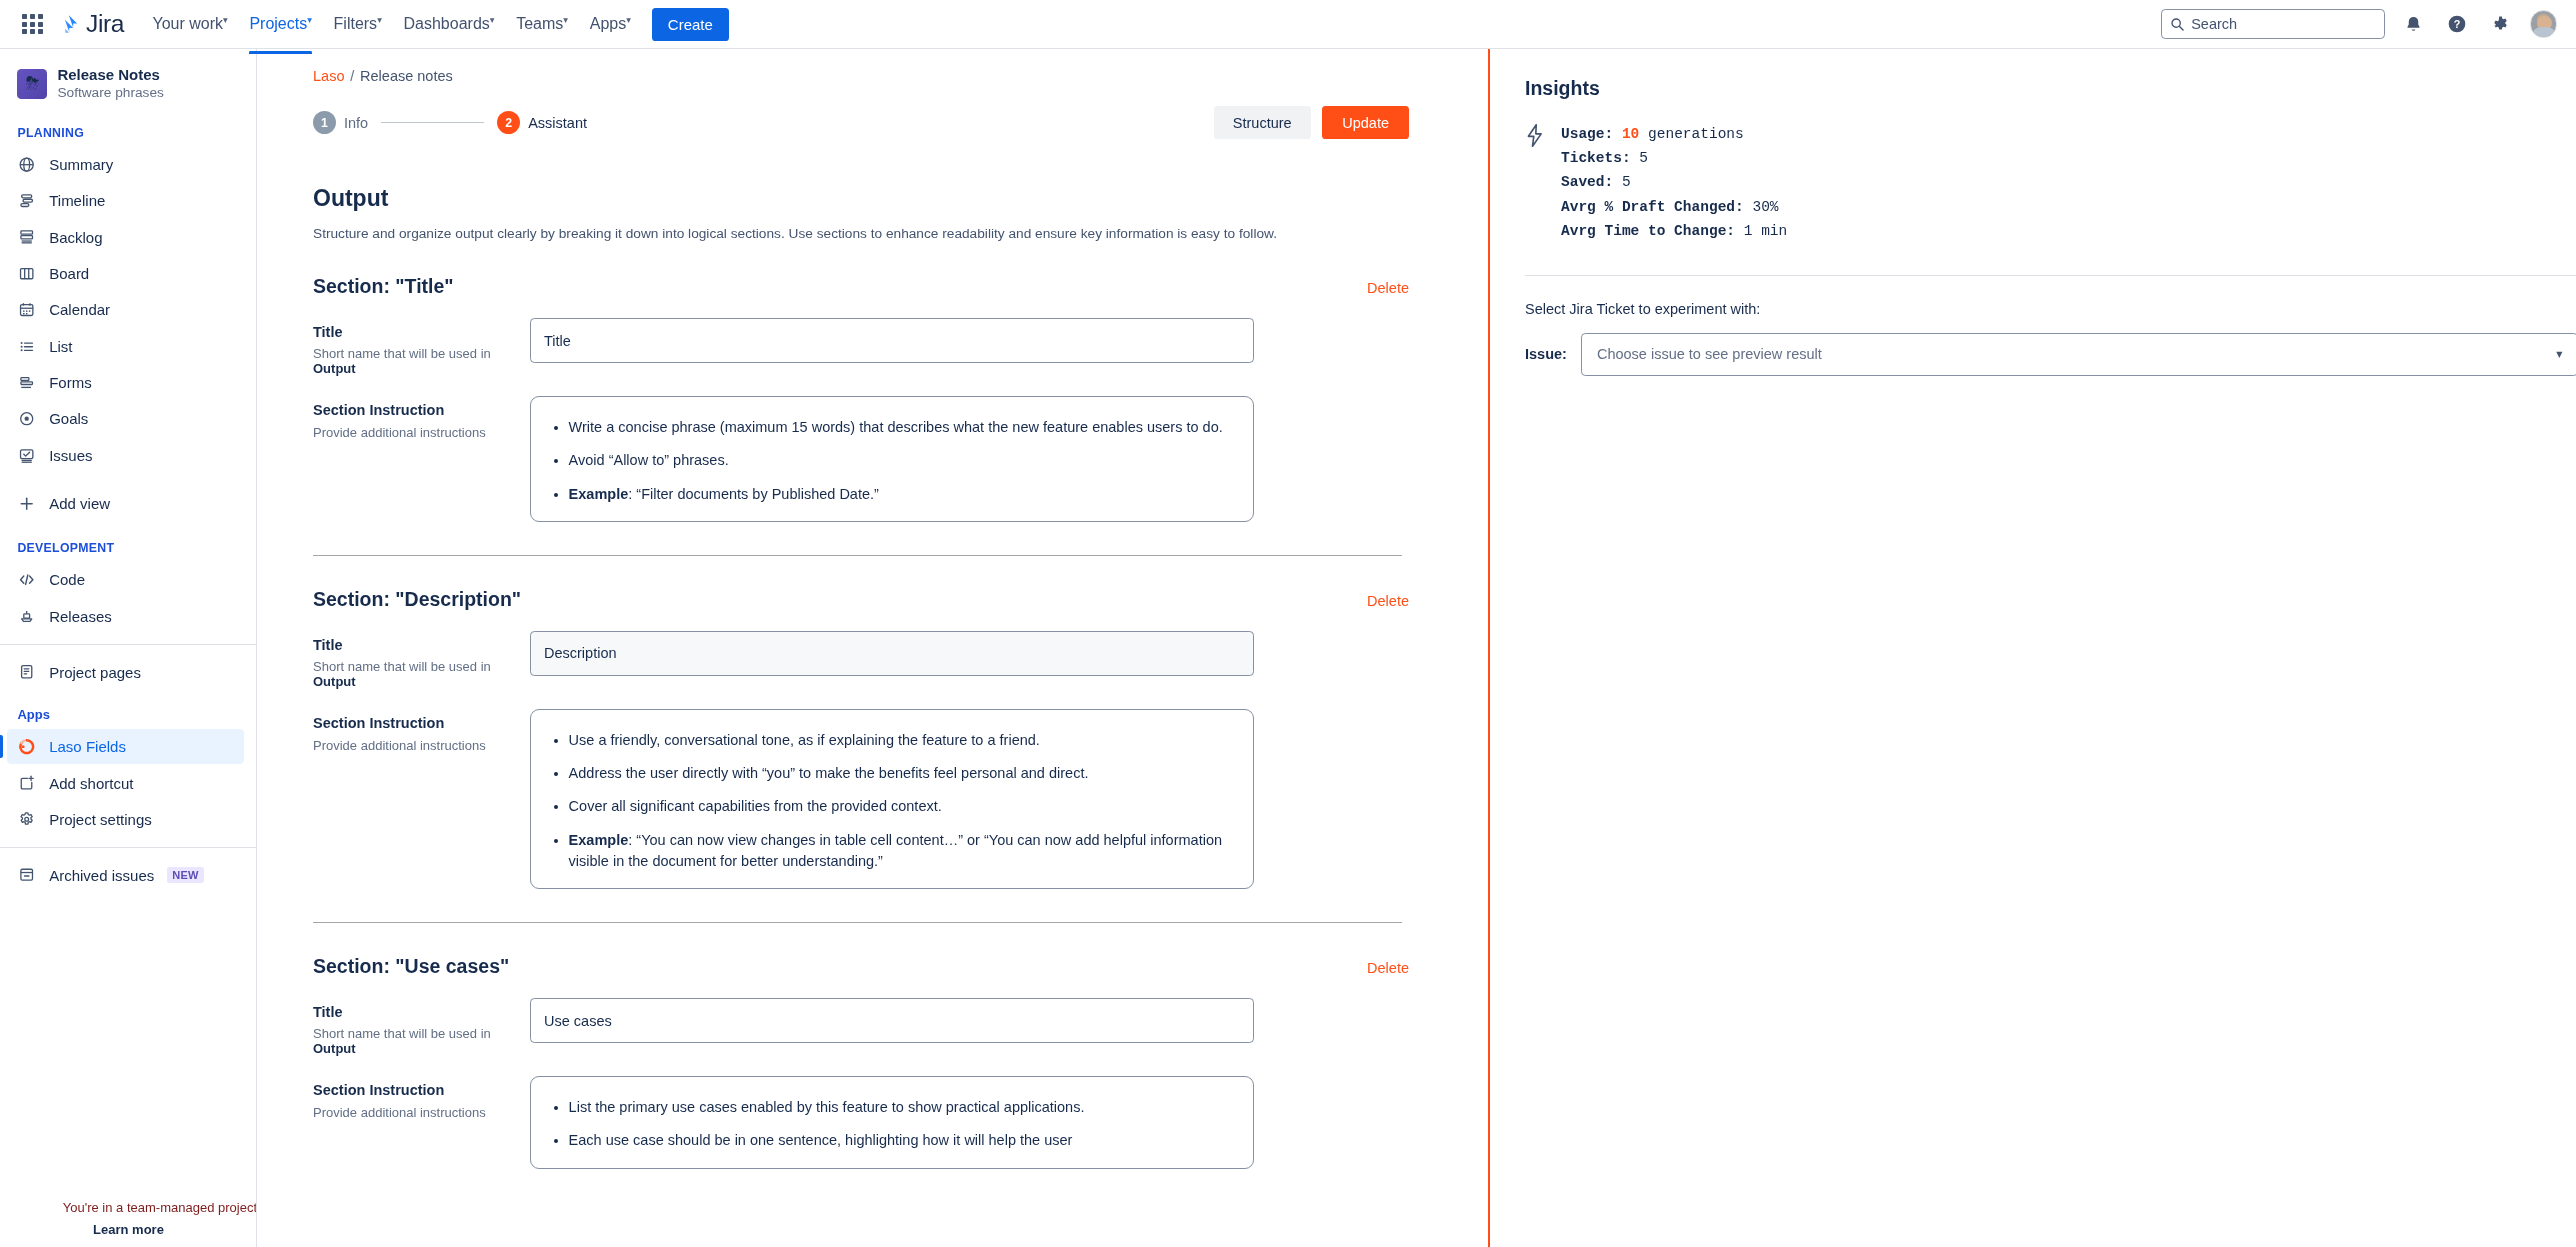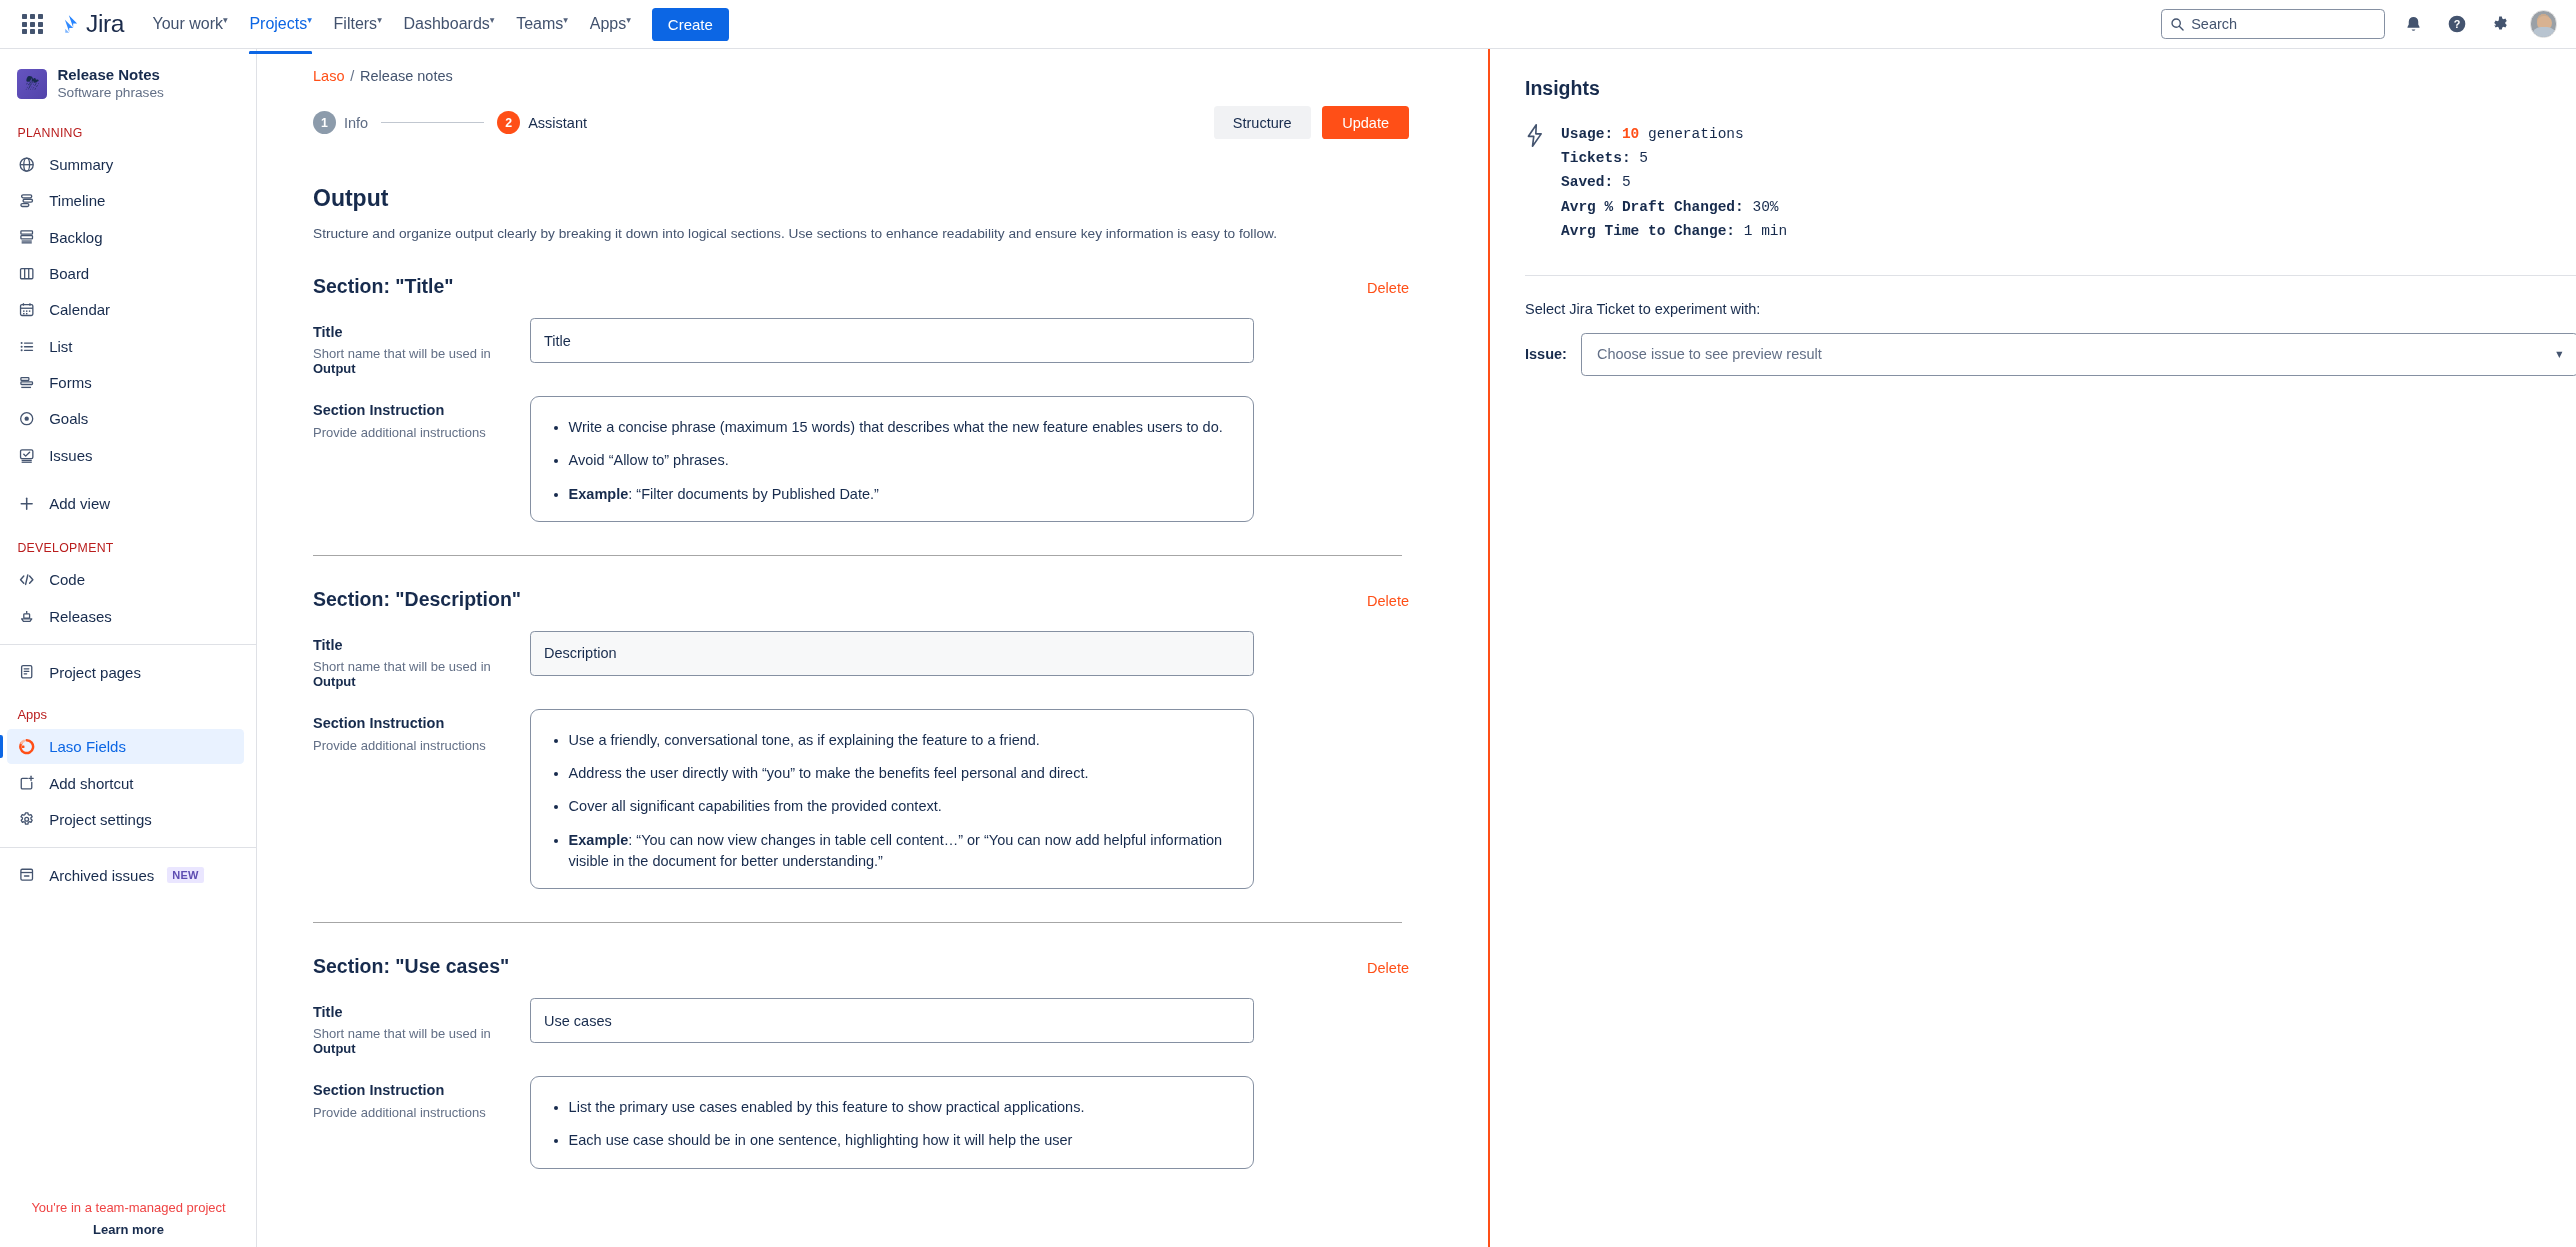--- a/index.html
+++ b/index.html
@@ -59,41 +59,41 @@
     background:#fff; border-right:0.7px solid #DFE1E6; overflow:hidden;
   }
   .proj-head { display:flex; align-items:center; gap:10px; padding: 17.4px 14.5px 5.8px 17.4px; cursor:pointer;}
   .proj-ico {
     width:30px;height:30px;border-radius:4.3px;
     background: linear-gradient(135deg,#6554C0,#5243AA);
     display:flex;align-items:center;justify-content:center;font-size:17.4px; flex:none;
   }
   .proj-name { font-size:15px; font-weight:700; color:#172B4D; line-height:1.15;}
   .proj-sub { font-size:13.7px; color:#626F86; line-height:1.25;}
-  .sec-label { font-size:12.3px; font-weight:400; color:#b91c1c; letter-spacing:0.3px; padding: 19px 17.4px 5.8px 17.4px;}
+  .sec-label { font-size:12.3px; font-weight:700; color:#1d4ed8; letter-spacing:0.3px; padding: 19px 17.4px 5.8px 17.4px;}
   .sec-label.small { text-transform:none; letter-spacing:0; font-size:13px; padding-top:16px;}
   .navrow {
     display:flex; align-items:center; gap:13px; height:35px; margin: 1.4px 11.6px 1.4px 7.2px;
     padding: 0 10px; border-radius:4.3px; cursor:pointer; position:relative;
   }
   .navrow .lbl { font-size:15px; color:#172B4D; white-space:nowrap;}
   .navrow.selected { background:#E9F2FF; }
   .navrow.selected .lbl { color:#0C66E4; }
   .navrow.selected::before {
     content:""; position:absolute; left:-7.2px; top:5.8px; bottom:5.8px; width:2.9px;
     background:#0C66E4; border-radius:0 2.2px 2.2px 0;
   }
   .navrow .ico { width:19px; height:19px; flex:none; display:flex; align-items:center; justify-content:center;}
   .divider-h { height:0.7px; background:#DFE1E6; margin: 10px 0; }
   .badge-new {
     font-size:11px; font-weight:700; color:#5E4DB2; background:#EAE6FF;
     padding:2.2px 5px; border-radius:2.2px; letter-spacing:0.2px;
   }
   .sb-footer { position:absolute; bottom:10px; left:0; width:257px; text-align:center;}
-  .sb-footer .t1 { font-size:13px; color:#ef4444; }
+  .sb-footer .t1 { font-size:13px; color:#7f1d1d;text-align:right; }
   .sb-footer .t2 { font-size:13px; color:#172B4D; font-weight:700; margin-top:7.2px; cursor:pointer;}
 
   
   #main {
     position:absolute; top:49px; left:258px; width:1199px; height:1198px;
     background:#fff; overflow:hidden;
   }
   .breadcrumb { padding: 19px 0 0 55px; font-size:14.5px; color:#44546F;}
   .breadcrumb a { color:#FF4F17; text-decoration:none; cursor:pointer;}
   .breadcrumb .sep { margin: 0 5.8px; color:#626F86;}

